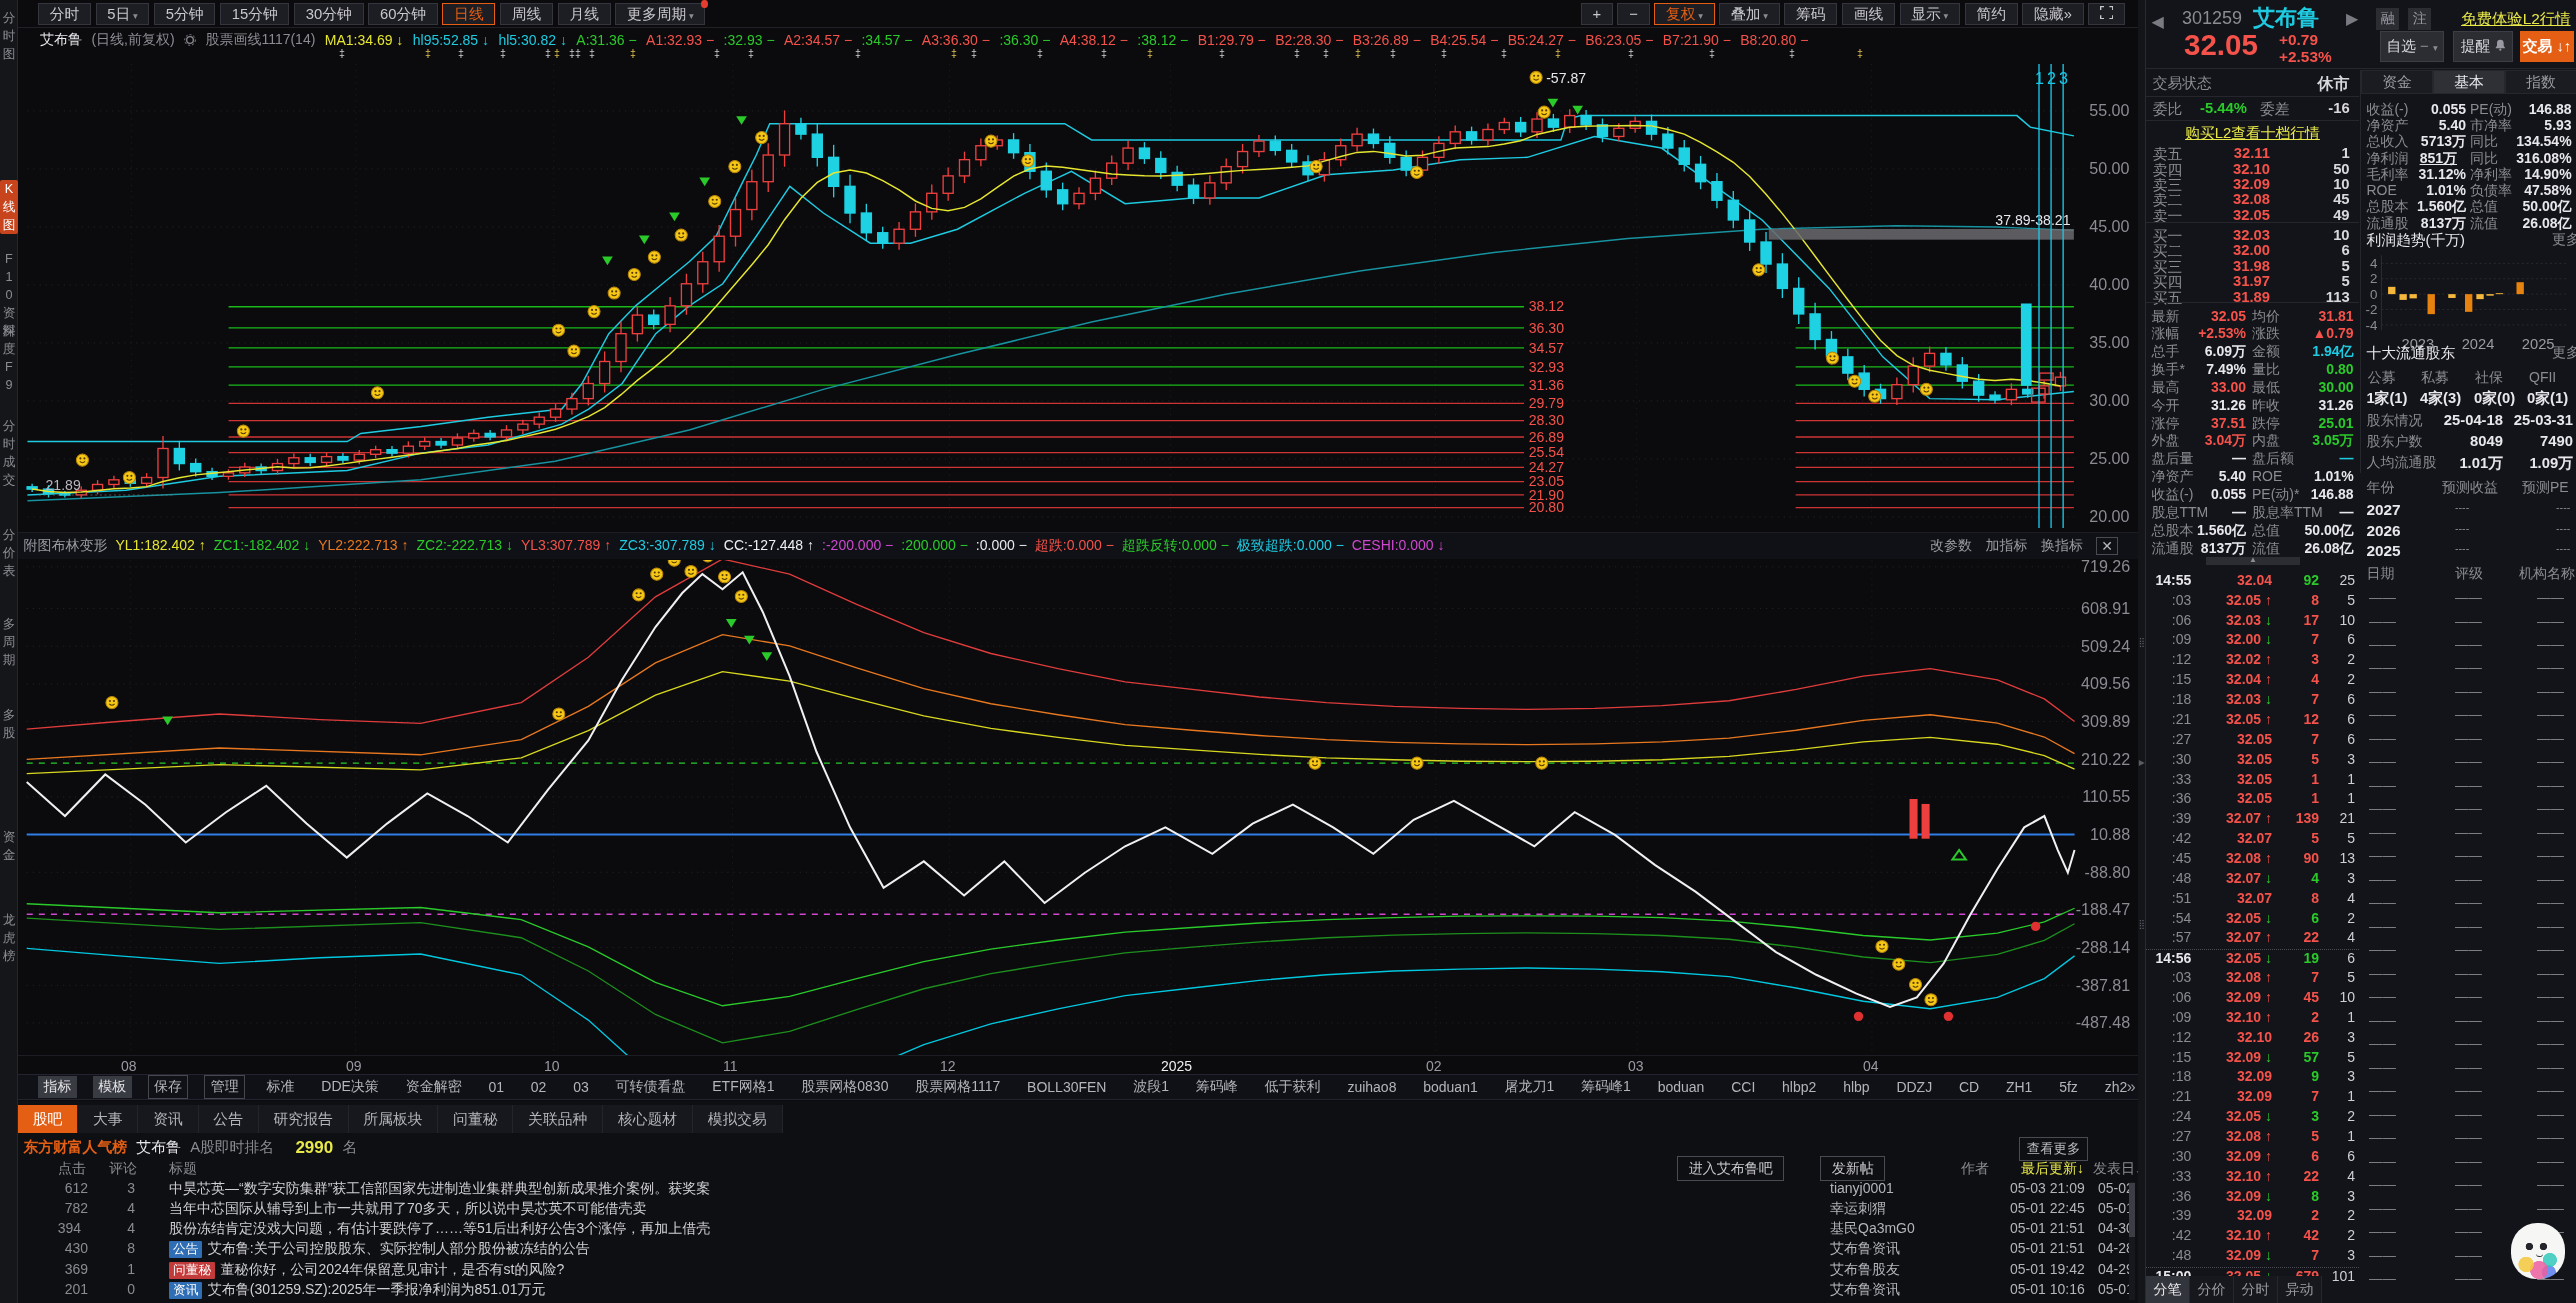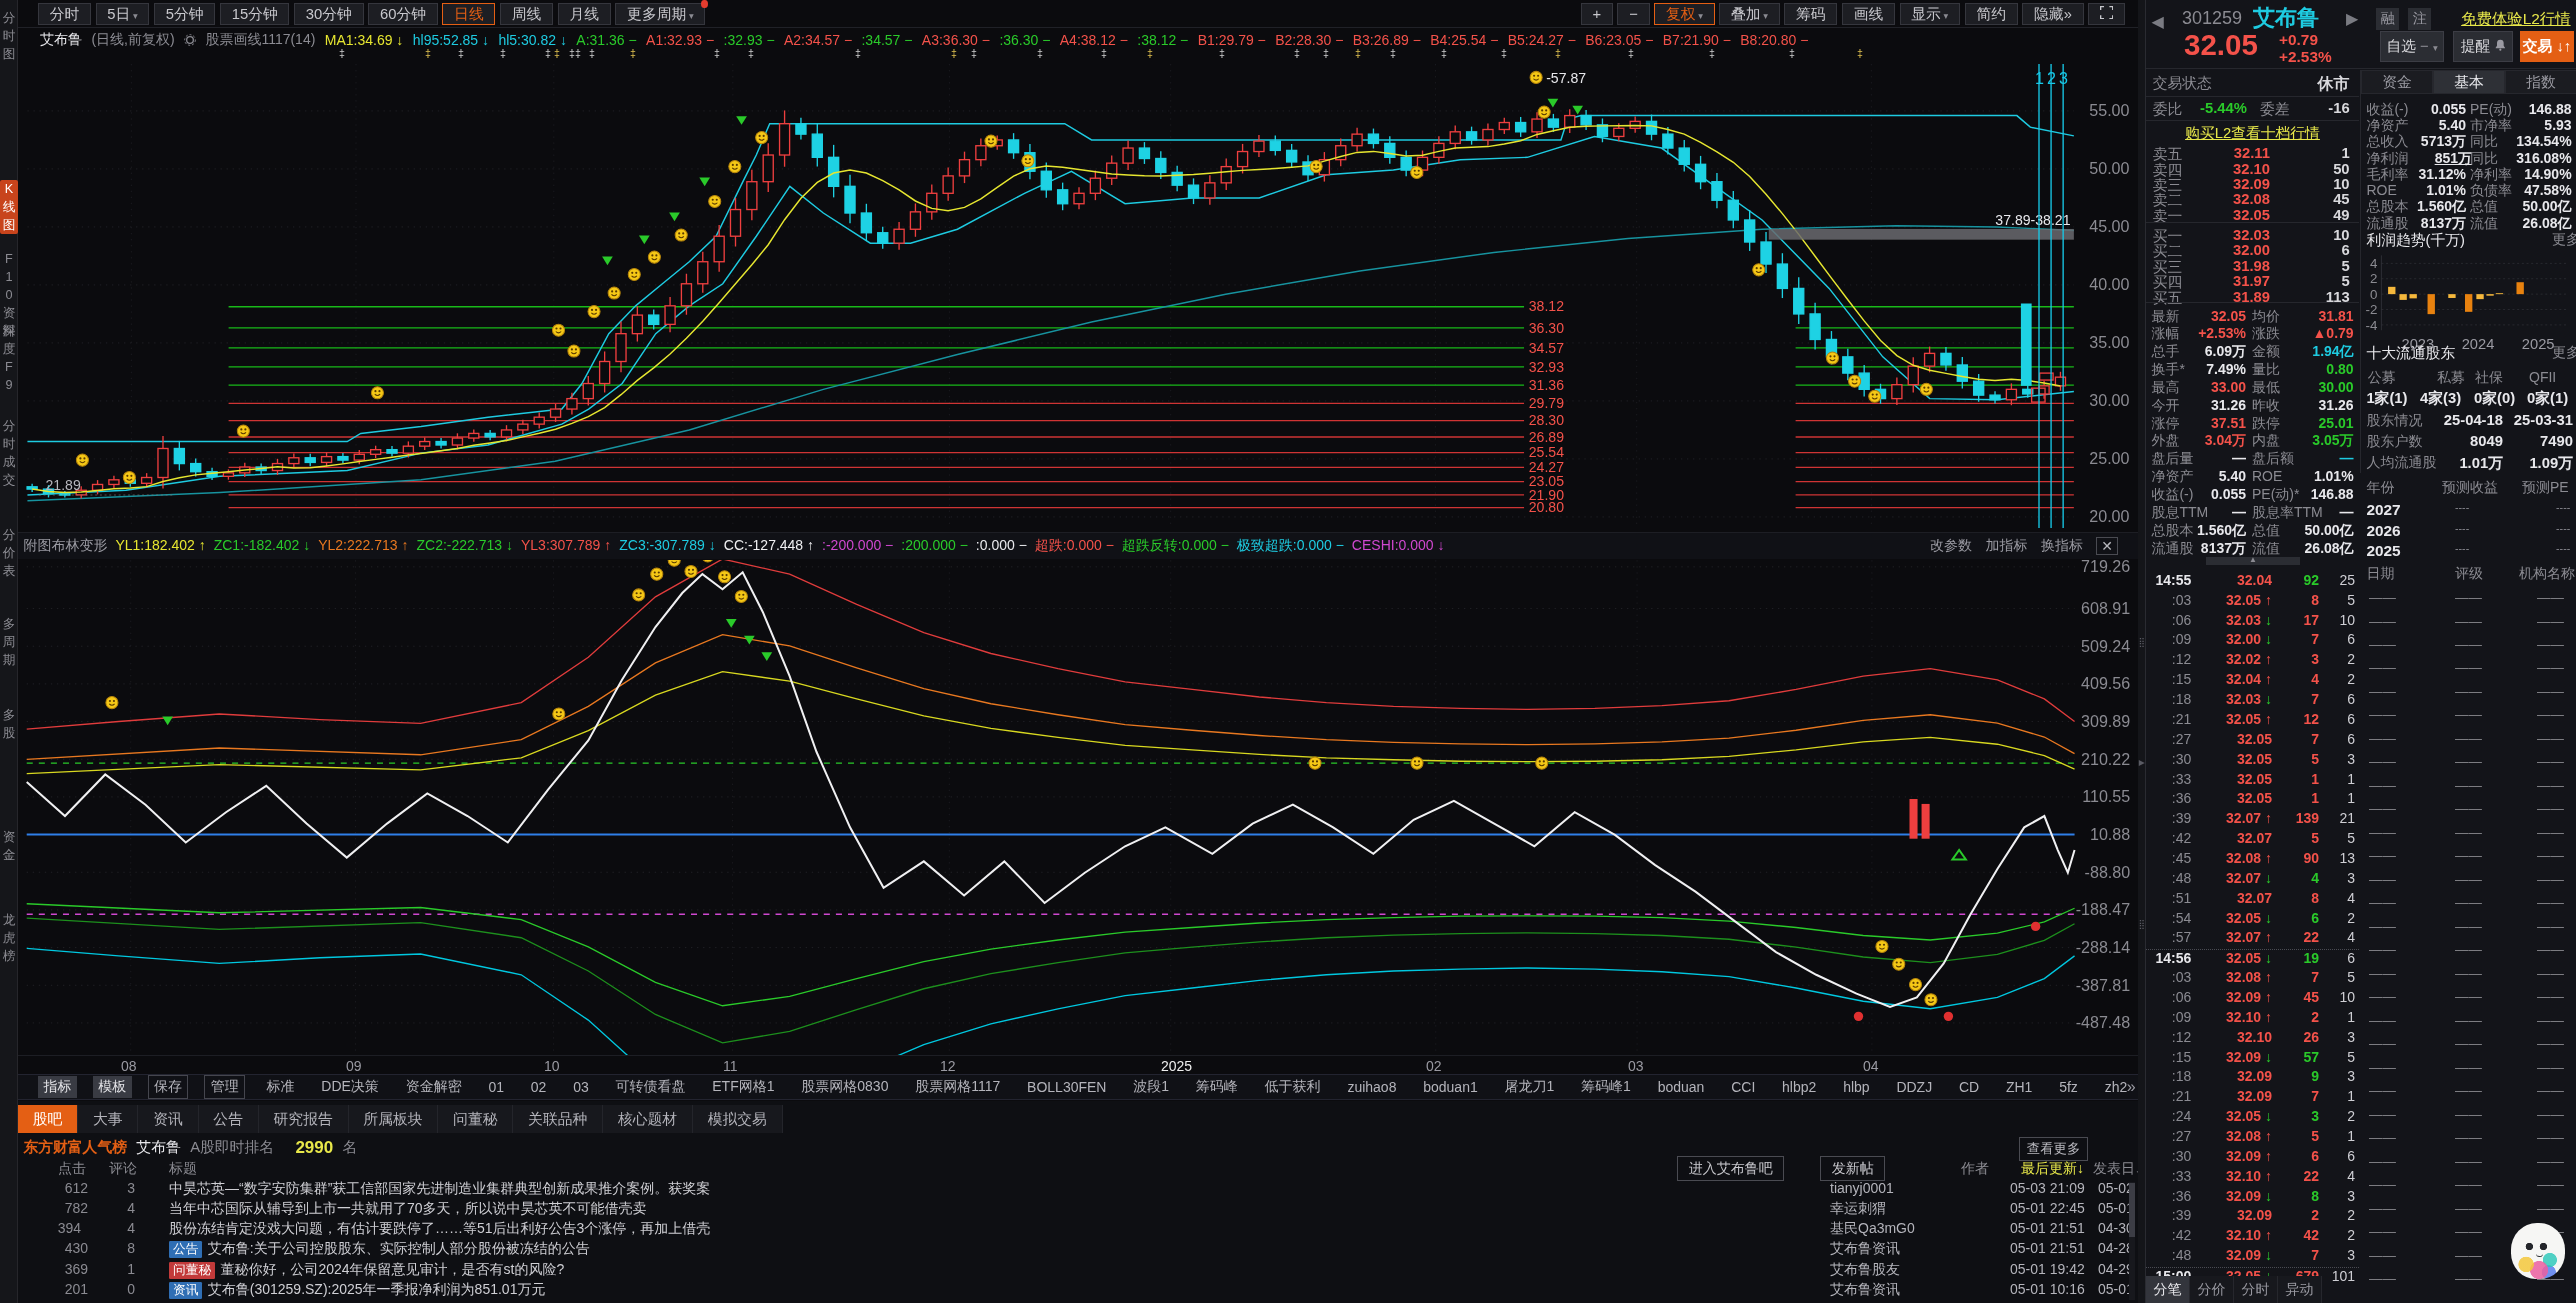--- a/index.html
+++ b/index.html
@@ -1458,21 +1458,21 @@
             <span class="v2 white">5.93</span>
           </div>
           <div class="drow fin" style="top: 63px; width: 216px;">
             <span class="l1">总收入</span>
             <span class="v1 white" style="right: 111px;">5713万</span>
             <span class="l2" style="left: 109px;">同比</span>
             <span class="v2 white">134.54%</span>
           </div>
           <div class="drow fin" style="top: 80px; width: 216px;">
             <span class="l1">净利润</span>
-            <span class="v1 white" style="right: 105px; text-decoration: underline;">851万</span>
+            <span class="v1 white" style="right: 120px; text-decoration: underline;">851万</span>
             <span class="l2" style="left: 109px;">同比</span>
             <span class="v2 white">316.08%</span>
           </div>
           <div class="drow fin" style="top: 96px; width: 216px;">
             <span class="l1">毛利率</span>
             <span class="v1 white" style="right: 111px;">31.12%</span>
             <span class="l2" style="left: 109px;">净利率</span>
             <span class="v2 white">14.90%</span>
           </div>
           <div class="drow fin" style="top: 112px; width: 216px;">
@@ -1520,21 +1520,21 @@
           <rect x="201" y="64.62" width="11" height="1.38" fill="#f5b83c"></rect>
           <rect x="232" y="48.175" width="11" height="17.825" fill="#e8820f"></rect>
           <text x="60" y="148" fill="#9a9aa2" font-size="22">2023</text>
           <text x="150" y="148" fill="#9a9aa2" font-size="22">2024</text>
           <text x="240" y="148" fill="#9a9aa2" font-size="22">2025</text>
         </svg>
       <span class="rp-abs white" style="left:5.4px;top:274px;font-size:14.8px;">十大流通股东</span>
       <span class="rp-abs gray" style="left:191px;top:274px;font-size:14px;cursor:pointer;">更多</span>
       <div id="holders">
           <span class="rp-abs gray" style="left: 6.7px; top: 299px; font-size: 14px;">公募</span>
-          <span class="rp-abs gray" style="left: 76px; top: 299px; font-size: 14px;">私募</span>
+          <span class="rp-abs gray" style="left: 60px; top: 299px; font-size: 14px;">私募</span>
           <span class="rp-abs gray" style="left: 114px; top: 299px; font-size: 14px;">社保</span>
           <span class="rp-abs gray" style="left: 168px; top: 299px; font-size: 14px;">QFII</span>
           <span class="rp-abs white" style="left: 5.4px; top: 319px; font-size: 14.8px; font-weight: bold;">1家(1)</span>
           <span class="rp-abs white" style="left: 59px; top: 319px; font-size: 14.8px; font-weight: bold;">4家(3)</span>
           <span class="rp-abs white" style="left: 113px; top: 319px; font-size: 14.8px; font-weight: bold;">0家(0)</span>
           <span class="rp-abs white" style="left: 166px; top: 319px; font-size: 14.8px; font-weight: bold;">0家(1)</span>
           <span class="rp-abs gray" style="left: 5.4px; top: 342px; font-size: 14px;">股东情况</span>
           <span class="rp-abs white" style="right: 74px; top: 342px; font-size: 14.8px; font-weight: bold;">25-04-18</span>
           <span class="rp-abs white" style="right: 4px; top: 342px; font-size: 14.8px; font-weight: bold;">25-03-31</span>
           <span class="rp-abs gray" style="left: 5.4px; top: 363px; font-size: 14px;">股东户数</span>

